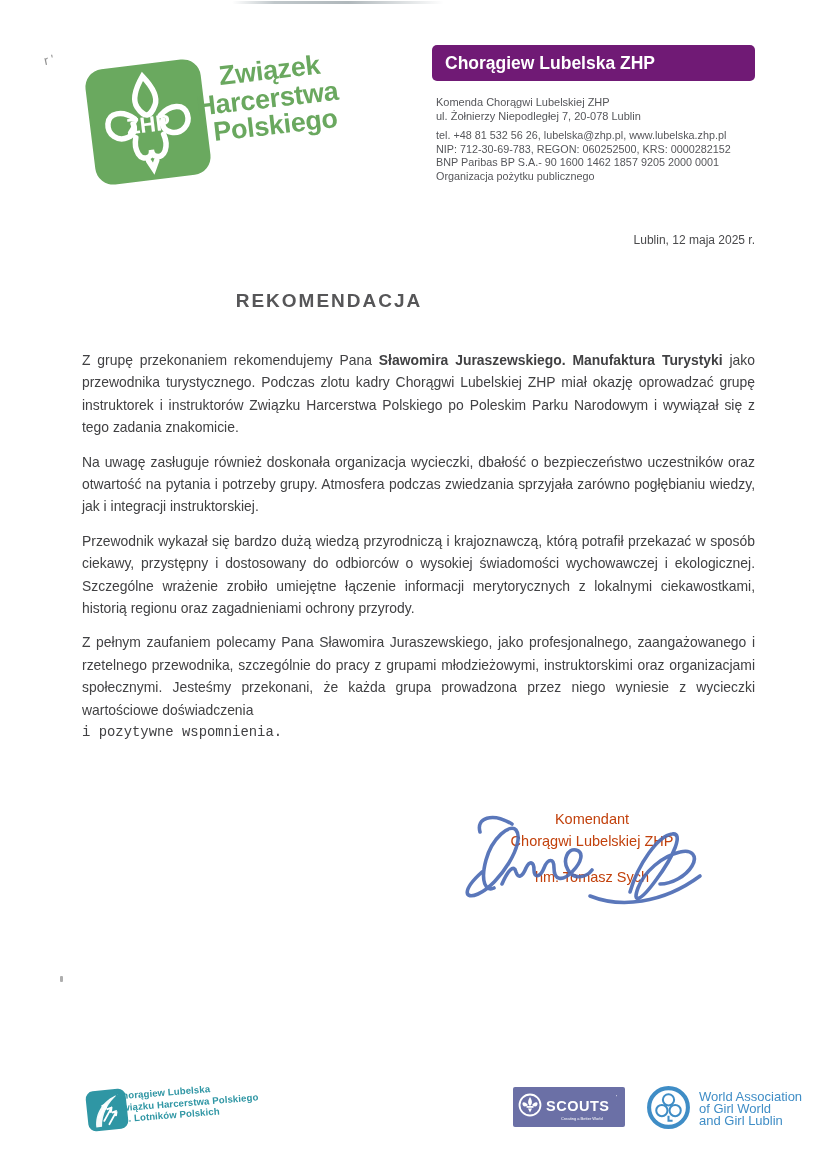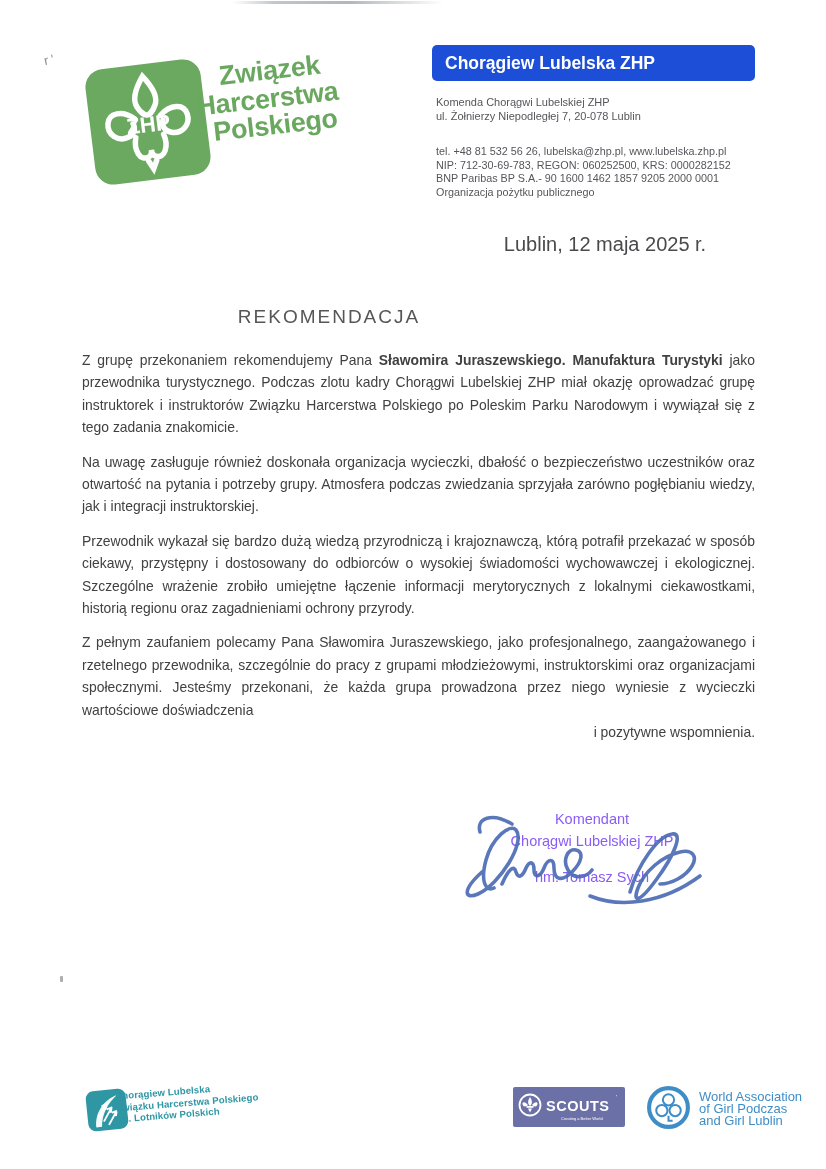--- a/index.html
+++ b/index.html
@@ -13,37 +13,37 @@
     background:linear-gradient(90deg,transparent,#8d9aa0 20%,#6f7d84 55%,transparent);
     opacity:.55;border-radius:2px;}
   .pencil-mark{position:absolute;left:44px;top:52px;color:#8e8e8e;font-size:13px;
     transform:rotate(-12deg);letter-spacing:3px;}
   .speck{position:absolute;left:60px;top:976px;width:3px;height:6px;background:#9a9a9a;opacity:.8;border-radius:1px;}
   
   .zhp-logo{position:absolute;left:88px;top:62px;width:120px;height:120px;transform:rotate(-7deg);}
   .org-name{position:absolute;left:192px;top:58px;transform:rotate(-6.5deg);
     color:#6aa85f;font-weight:bold;font-size:27px;line-height:27.5px;letter-spacing:-.3px;}
   .org-name .l1{padding-left:30px;} .org-name .l2{padding-left:4px;} .org-name .l3{padding-left:18px;}
-  .banner{position:absolute;left:432px;top:45px;width:323px;height:36px;background:#1d4ed8;
+  .banner{position:absolute;left:432px;top:45px;width:323px;height:36px;background:#701a75;
     border-radius:5px;color:#fff;font-weight:bold;font-size:17.5px;line-height:36px;padding-left:13px;
     box-sizing:border-box;}
   .address-block{position:absolute;left:436px;top:95px;color:#55565a;font-size:11px;line-height:14px;}
-  .contact-block{position:absolute;left:436px;top:129px;color:#55565a;font-size:10.8px;line-height:13.5px;margin-top:16px;}
-  .dateline{position:absolute;left:455px;top:233px;width:300px;text-align:center;
-    color:#4a4a4c;font-size:20px;}
+  .contact-block{position:absolute;left:436px;top:129px;color:#55565a;font-size:10.8px;line-height:13.5px;}
+  .dateline{position:absolute;left:455px;top:233px;width:300px;text-align:right;
+    color:#4a4a4c;font-size:12px;}
   
   .doc-title{position:absolute;left:0;top:290px;width:658px;text-align:center;
-    color:#565658;font-weight:normal;font-size:19px;letter-spacing:2px;margin-top:16px;}
+    color:#565658;font-weight:bold;font-size:19px;letter-spacing:2px;}
   .body-text{position:absolute;left:82px;top:349px;width:673px;color:#414143;
     font-size:13.9px;line-height:22.4px;text-align:justify;}
   .body-text p{margin:0 0 12px 0;}
-  .body-text .last-line{text-align:right;}
+  .body-text .last-line{text-align:left;font-family:Liberation Mono, monospace;}
   
   .sig-block{position:absolute;left:468px;top:808px;width:248px;text-align:center;
-    color:#8b5cf6;font-size:14.5px;line-height:22px;}
+    color:#c2410c;font-size:14.5px;line-height:22px;}
   .sig-name{margin-top:14px;}
   .sig-ink{position:absolute;left:448px;top:810px;width:280px;height:105px;pointer-events:none;}
   
   .footer-left-logo{position:absolute;left:86px;top:1089px;width:42px;height:42px;transform:rotate(-6deg);}
   .footer-left-text{position:absolute;left:116px;top:1085px;transform:rotate(-4.5deg);
     color:#2f96a4;font-weight:bold;font-size:9.6px;line-height:11.5px;letter-spacing:.1px;}
   .scouts-logo{position:absolute;left:513px;top:1087px;width:108px;height:40px;}
   .wagggs-logo{position:absolute;left:645px;top:1084px;width:47px;height:47px;}
   .wagggs-text{position:absolute;left:699px;top:1091px;color:#3f8dc6;font-size:13px;line-height:12px;}
 </style>
@@ -153,17 +153,17 @@
       <g stroke="#3f8dc6" stroke-width="2" fill="none">
         <circle cx="23" cy="15.5" r="5.5"></circle>
         <circle cx="16.5" cy="26" r="5.5"></circle>
         <circle cx="29.5" cy="26" r="5.5"></circle>
         <path d="M23 31 L23 36 L27 36"></path>
       </g>
     </svg>
   </div>
   <div class="wagggs-text">
     <div>World Association</div>
-    <div>of Girl Podczas</div>
+    <div>of Girl World</div>
     <div>and Girl Lublin</div>
   </div>
 
 </div>
 
 </body></html>

